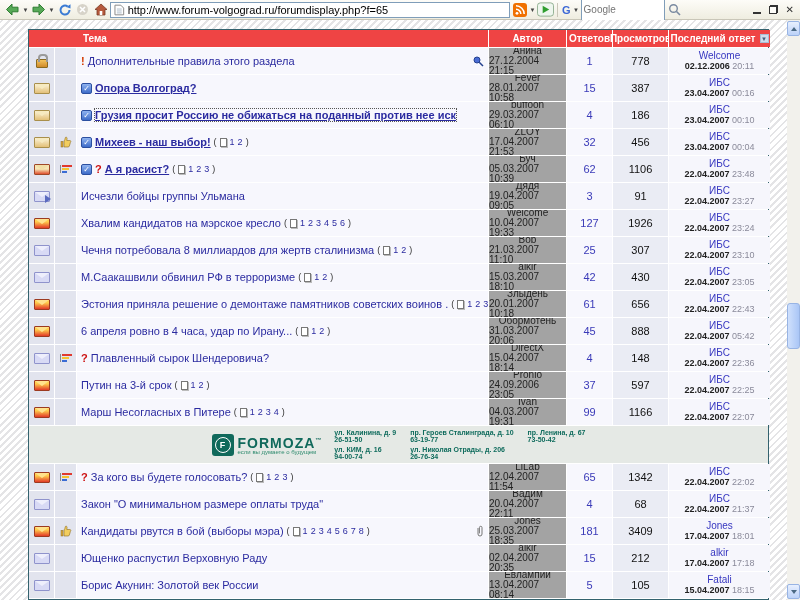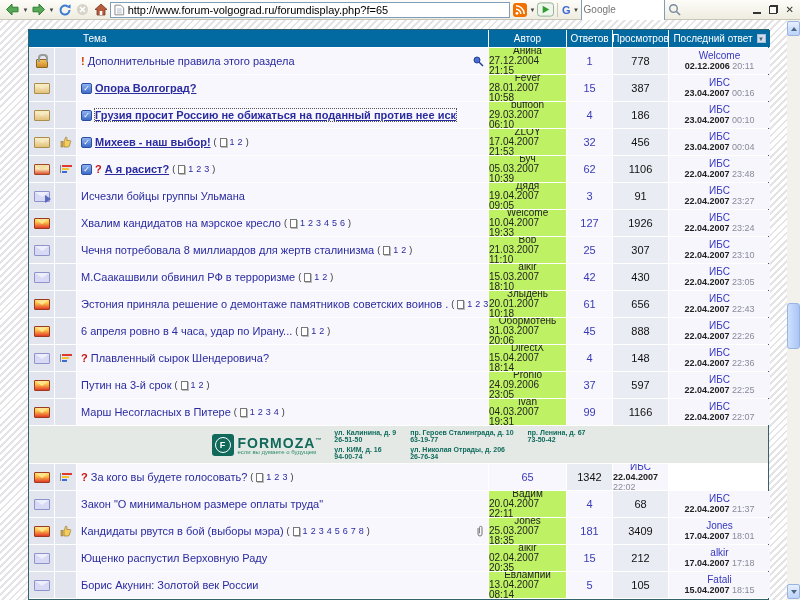--- a/index.html
+++ b/index.html
@@ -36,33 +36,33 @@
   .page {
     position:relative; height:580px; overflow:hidden;
     background:repeating-linear-gradient(315deg,#ffffff 0 3px,#e4e4e6 3px 5px);
   }
   .forum-table {
     position:absolute; left:28px; top:9px; width:741px;
     border:1px solid #33626e; background:#fff;
   }
   .thead { display:grid; grid-template-columns:459px 77px 45px 55px 101px; column-gap:1px; height:17px; margin-bottom:1px; }
   .thead .hc {
-    background:#0369a1; color:#fff; font-size:10px; font-weight:normal;
+    background:#ef4444; color:#fff; font-size:10px; font-weight:bold;
     display:flex; align-items:center; justify-content:center; white-space:nowrap;
   }
   .thead .hc.topic { justify-content:flex-start; padding-left:54px; }
   .sortbox { width:9px; height:9px; background:#cfdcEC; border:1px solid #a9bdd4; margin-left:4px;
     display:inline-flex; align-items:center; justify-content:center; font-size:6px; color:#44607e; }
 
   .row { display:grid; grid-template-columns:25px 21px 411px 77px 45px 55px 101px; column-gap:1px; height:26px; margin-bottom:1px; }
   .c { display:flex; align-items:center; justify-content:center; overflow:hidden; }
   .c-icon   { background:#e2e4ee; }
   .c-icon2  { background:#e2e4ee; }
   .c-title  { background:#f7f7fd; justify-content:flex-start; padding:0 4px; gap:3px; white-space:nowrap; }
-  .c-author { background:#bef264; flex-direction:column; line-height:10px; }
+  .c-author { background:#a3a3a3; flex-direction:column; line-height:10px; }
   .c-repl   { background:#f7f7fd; }
   .c-views  { background:#eaecf4; }
   .c-last   { background:#f6f6fc; flex-direction:column; line-height:10px; }
 
   .t-link { font-size:11px; color:#2b2ba0; text-decoration:none; }
   .t-link.b { font-weight:bold;text-decoration:underline; }
   .t-link.focused { outline:1px dotted #555;text-align:right; }
   .pages { font-size:9px; color:#333; display:inline-flex; align-items:center; gap:3px; }
   .pages a { color:#2b2ba0; text-decoration:none; }
   .pageico { display:inline-block; width:7px; height:9px; background:#fff; border:1px solid #777; box-shadow:1px 1px 0 #bbb; }
@@ -489,21 +489,21 @@
             <div class="a-date">31.03.2007 20:06</div>
           </span>
           <span class="c c-repl">
             <a class="r-link" href="#">45</a>
           </span>
           <span class="c c-views">
             <span class="v-txt">888</span>
           </span>
           <span class="c c-last">
             <a class="lp-user" href="#">ИБС</a>
-            <div class="lp-date">22.04.2007 <span class="lp-time">22:26</span></div>
+            <div class="lp-date">22.04.2007 <span class="lp-time">05:42</span></div>
           </span>
         </div>
         <div class="row">
           <span class="c c-icon">
             <span class="env"></span>
           </span>
           <span class="c c-icon2">
             <span class="poll">
               <i></i>
               <i></i>
@@ -621,20 +621,24 @@
               <i></i>
               <i></i>
               <i></i>
             </span>
           </span>
           <span class="c c-title">
             <span class="qmark">?</span>
             <a class="t-link" href="#">За кого вы будете голосовать?</a>
             <span class="pages">( <span class="pageico"></span> <a href="#">1</a> <a href="#">2</a> <a href="#">3</a> )</span>
           </span>
+          <span class="c c-author">
+            <div class="a-name">LiLab</div>
+            <div class="a-date">12.04.2007 11:54</div>
+          </span>
           <span class="c c-repl">
             <a class="r-link" href="#">65</a>
           </span>
           <span class="c c-views">
             <span class="v-txt">1342</span>
           </span>
           <span class="c c-last">
             <a class="lp-user" href="#">ИБС</a>
             <div class="lp-date">22.04.2007 <span class="lp-time">22:02</span></div>
           </span>

